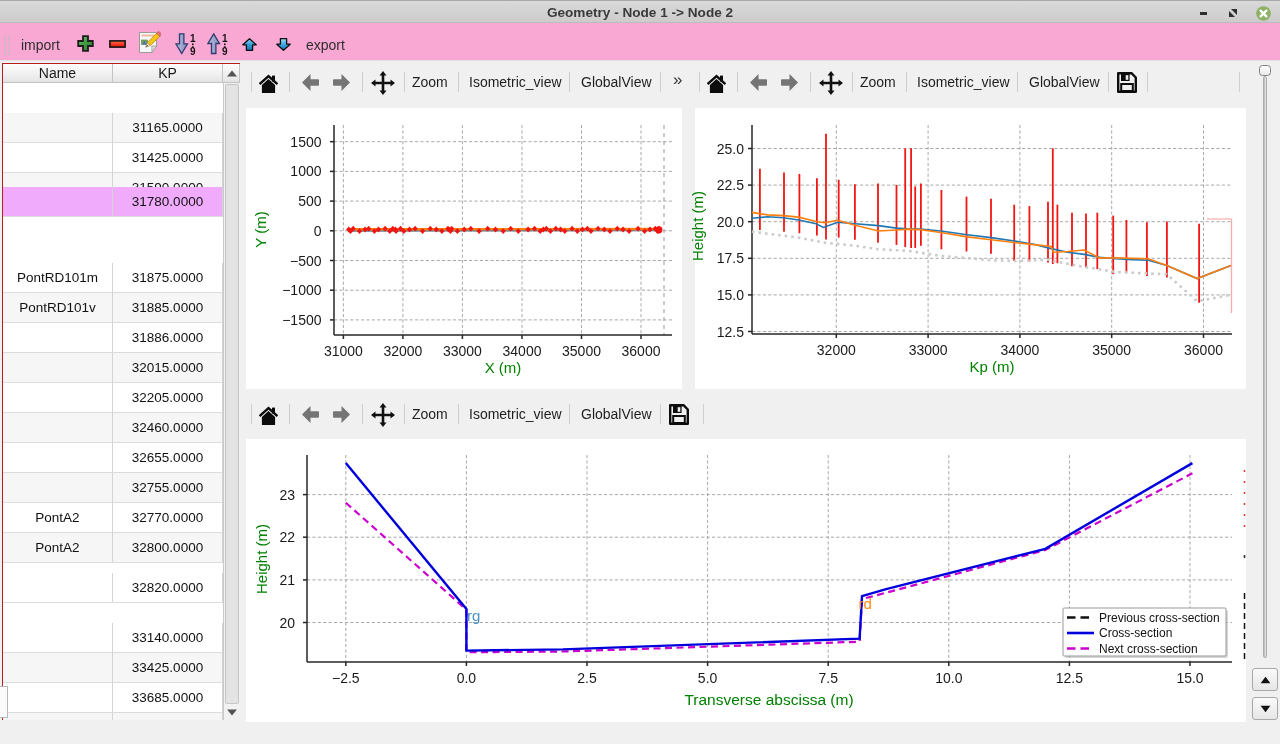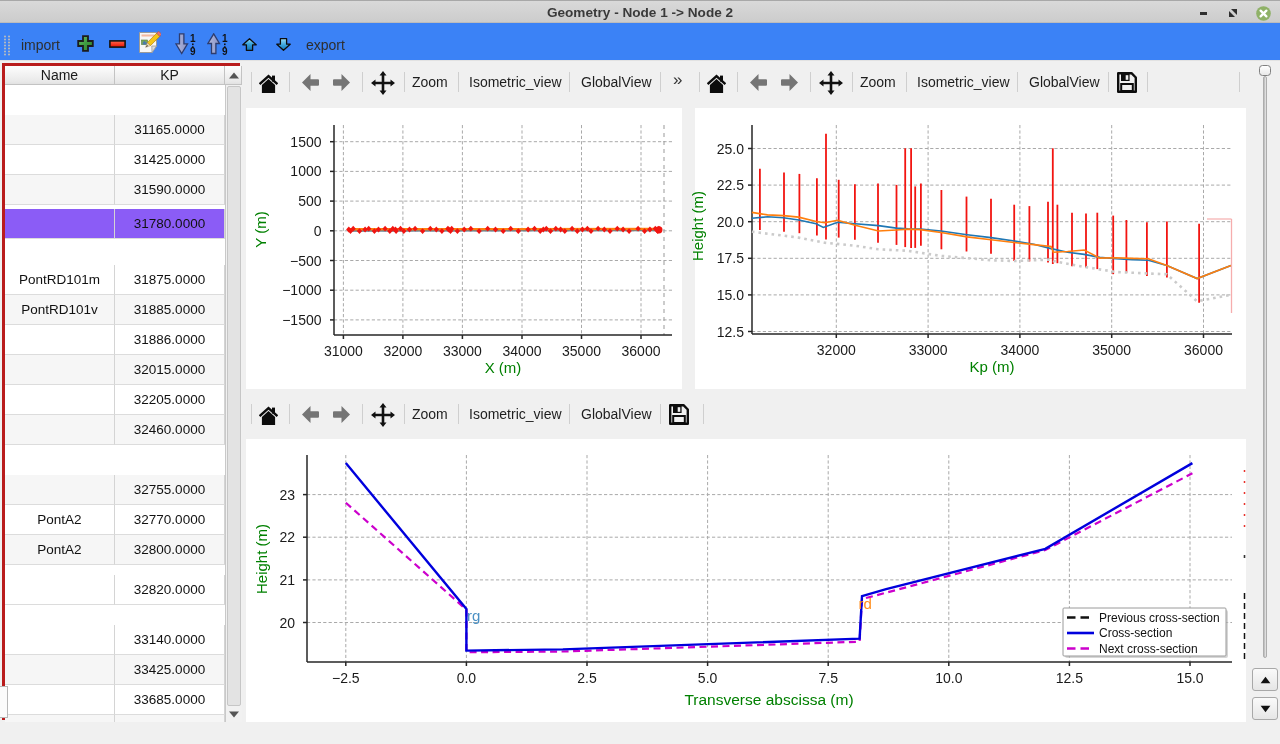--- a/index.html
+++ b/index.html
@@ -2,23 +2,23 @@
 <html><head>
 <meta charset="utf-8">
 <style>
 * { margin:0; padding:0; box-sizing:border-box; }
 html,body { width:1280px; height:744px; overflow:hidden; }
 body { font-family:"Liberation Sans", sans-serif; background:#f0f0f0; position:relative; }
 .abs { position:absolute; }
 #titlebar { position:absolute; left:0; top:0; width:1280px; height:23px;
   background:linear-gradient(#d9d9d9,#cccccc); border-bottom:1px solid #bcbcbc; border-top:1px solid #a8a8a8; }
 #title { position:absolute; width:100%; text-align:center; top:4px; font-size:13.6px; font-weight:bold; color:#3a3a3a; }
-#toolbar { position:absolute; left:0; top:23px; width:1280px; height:38px; background:#3b82f6; border-bottom:1px solid #e2e2e2; }
+#toolbar { position:absolute; left:0; top:23px; width:1280px; height:38px; background:#f9a8d4; border-bottom:1px solid #e2e2e2; }
 .tbtext { position:absolute; top:14px; font-size:14px; color:#2e2e2e; }
-#tablewrap { position:absolute; left:2px; top:63px; width:238px; height:657px; background:#fff; border:3px solid #b91c1c; }
+#tablewrap { position:absolute; left:2px; top:63px; width:238px; height:657px; background:#fff; border:1px solid #b91c1c; }
 .hdr { position:absolute; top:0; height:19px; background:linear-gradient(#fdfdfd,#e9e9e9 85%,#e2e2e2); border-right:1px solid #c3c3c3; border-bottom:1px solid #c3c3c3; font-size:14px; color:#1a1a1a; text-align:center; line-height:18px; }
 .row { position:absolute; width:236px; height:30px; }
 .cn { position:absolute; left:0; top:0; width:110px; height:30px; border-right:1px solid #d4d4d4; border-bottom:1px solid #dcdcdc; font-size:13.5px; text-align:center; line-height:29px; color:#111; }
 .ck { position:absolute; left:110px; top:0; width:110px; height:30px; border-right:1px solid #d4d4d4; border-bottom:1px solid #dcdcdc; font-size:13.5px; text-align:center; line-height:29px; color:#111; }
 .sep { position:absolute; width:1px; height:20px; background:#cfcfcf; }
 .btxt { position:absolute; font-size:14px; color:#1e1e1e; }
 svg text { font-family:"Liberation Sans", sans-serif; }
 </style>
 </head>
 <body>
@@ -151,21 +151,21 @@
         <div class="ck">31165.0000</div>
       </div>
 <div class="row" style="top:60px;background:#ffffff;padding-left:40px;">
         <div class="cn" style=""></div>
         <div class="ck">31425.0000</div>
       </div>
 <div class="row" style="top:90px;background:#f6f6f6;">
         <div class="cn" style=""></div>
         <div class="ck">31590.0000</div>
       </div>
-<div class="row" style="top:124px;background:#8b5cf6;">
+<div class="row" style="top:104px;background:#f0abfc;">
         <div class="cn" style=""></div>
         <div class="ck">31780.0000</div>
       </div>
 <div class="row" style="top:180px;background:#ffffff;">
         <div class="cn" style="">PontRD101m</div>
         <div class="ck">31875.0000</div>
       </div>
 <div class="row" style="top:210px;background:#f6f6f6;">
         <div class="cn" style="">PontRD101v</div>
         <div class="ck">31885.0000</div>
@@ -178,20 +178,24 @@
         <div class="cn" style=""></div>
         <div class="ck">32015.0000</div>
       </div>
 <div class="row" style="top:300px;background:#ffffff;">
         <div class="cn" style=""></div>
         <div class="ck">32205.0000</div>
       </div>
 <div class="row" style="top:330px;background:#f6f6f6;">
         <div class="cn" style=""></div>
         <div class="ck">32460.0000</div>
+      </div>
+<div class="row" style="top:360px;background:#ffffff;">
+        <div class="cn" style=""></div>
+        <div class="ck">32655.0000</div>
       </div>
 <div class="row" style="top:390px;background:#f6f6f6;">
         <div class="cn" style=""></div>
         <div class="ck">32755.0000</div>
       </div>
 <div class="row" style="top:420px;background:#ffffff;">
         <div class="cn" style="">PontA2</div>
         <div class="ck">32770.0000</div>
       </div>
 <div class="row" style="top:450px;background:#f6f6f6;">

